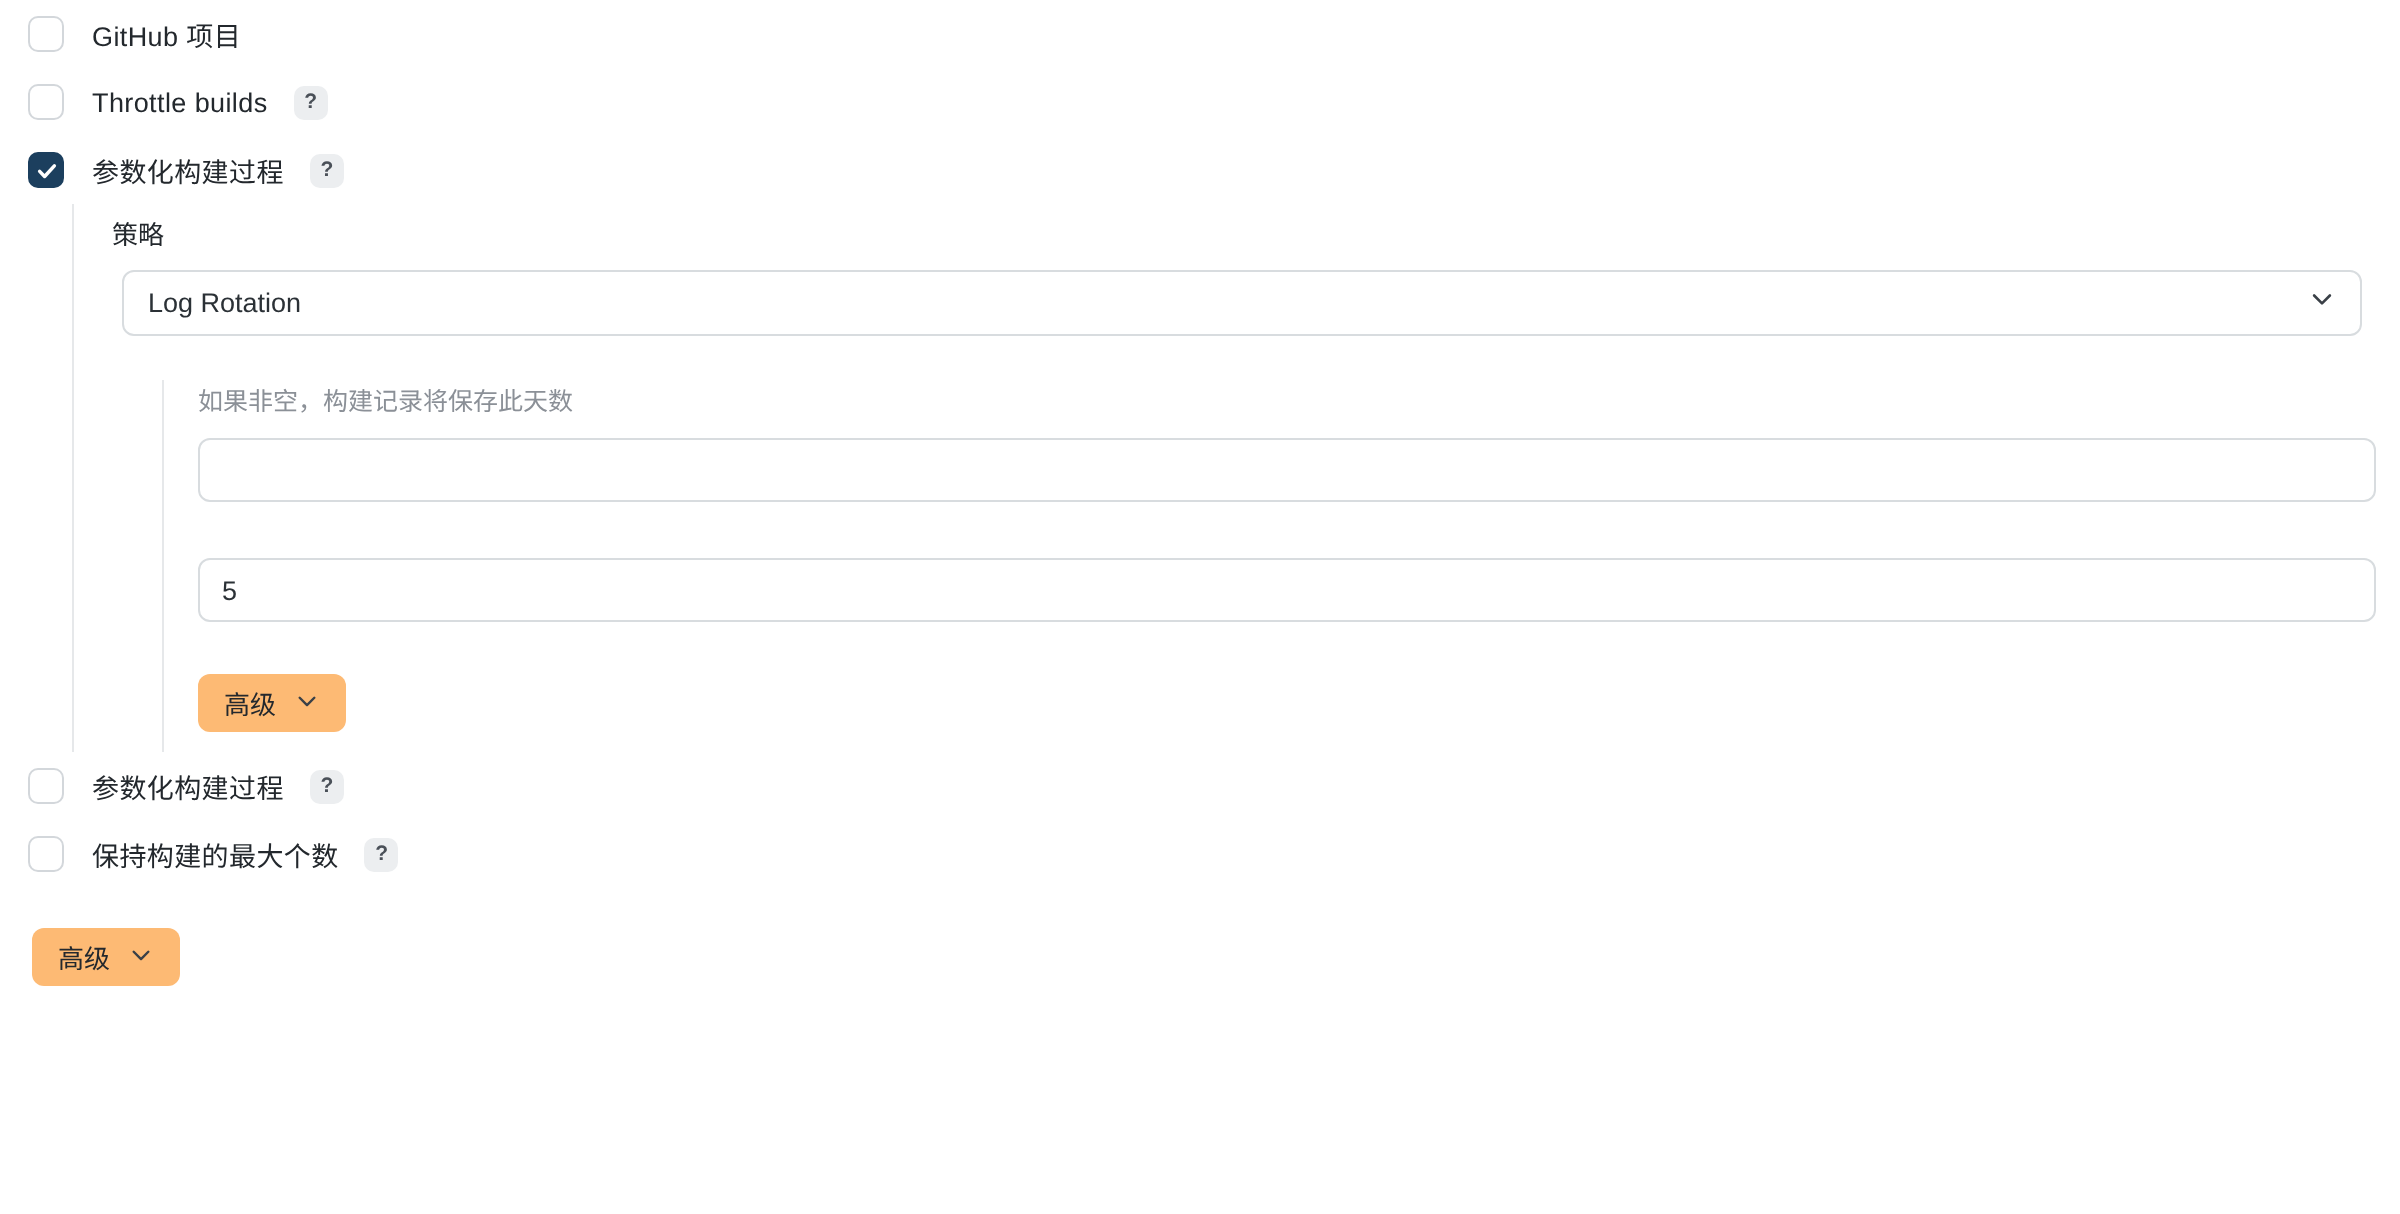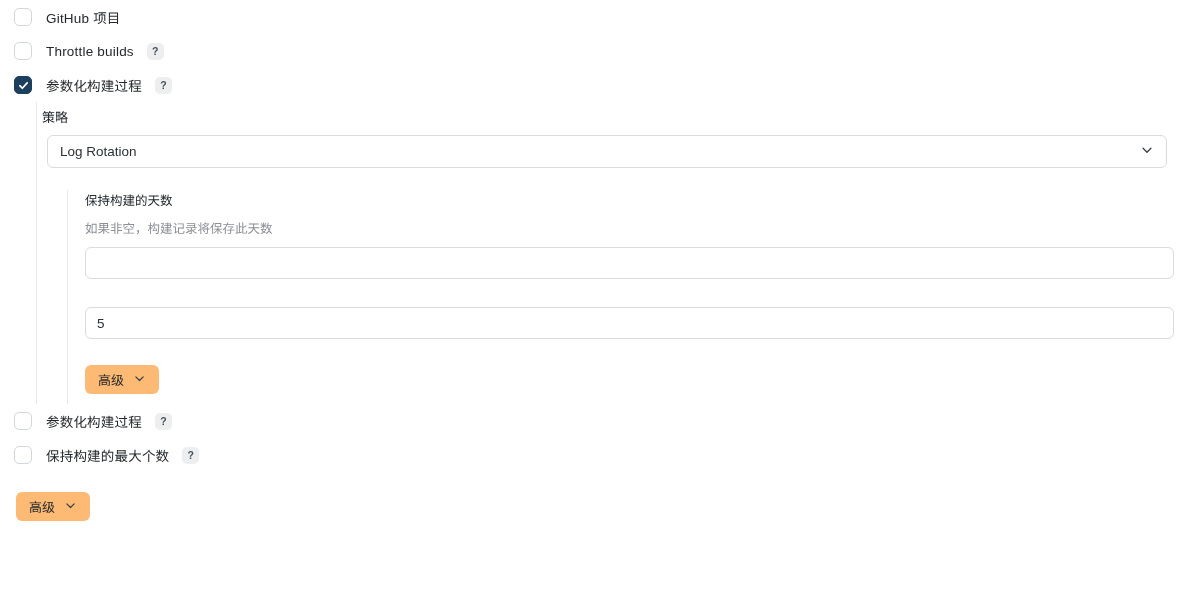--- a/index.html
+++ b/index.html
@@ -75,21 +75,21 @@
     align-items: center;
     justify-content: center;
     cursor: pointer;
     line-height: 1;
   }
 
   
   .nest-outer {
     margin-left: 36px;
     border-left: 1px solid #e6e8ea;
-    padding-left: 4px;
+    padding-left: 18px;
     padding-top: 5px;
   }
 
   .section-label {
     font-size: 13px;
     color: #23282d;
     padding-left: 1px;
     margin-bottom: 9px;
   }
 
@@ -217,21 +217,20 @@
       <span class="select-chevron">
         <svg width="14" height="14" viewBox="0 0 16 16">
           <path d="M3.5 6 L8 10.5 L12.5 6" fill="none" stroke="#3a4047" stroke-width="1.5" stroke-linecap="round" stroke-linejoin="round"></path>
         </svg>
       </span>
     </div>
 
     <div class="nest-inner">
 
       <div class="field">
-        <div class="field-title">保持构建的天数</div>
         <div class="field-desc">如果非空，构建记录将保存此天数</div>
         <input class="text-input" type="text" value="" style="">
       </div>
 
       <div class="gap-lg"></div>
 
       <div class="field">
         <input class="text-input" type="text" value="5" style="">
       </div>
 

